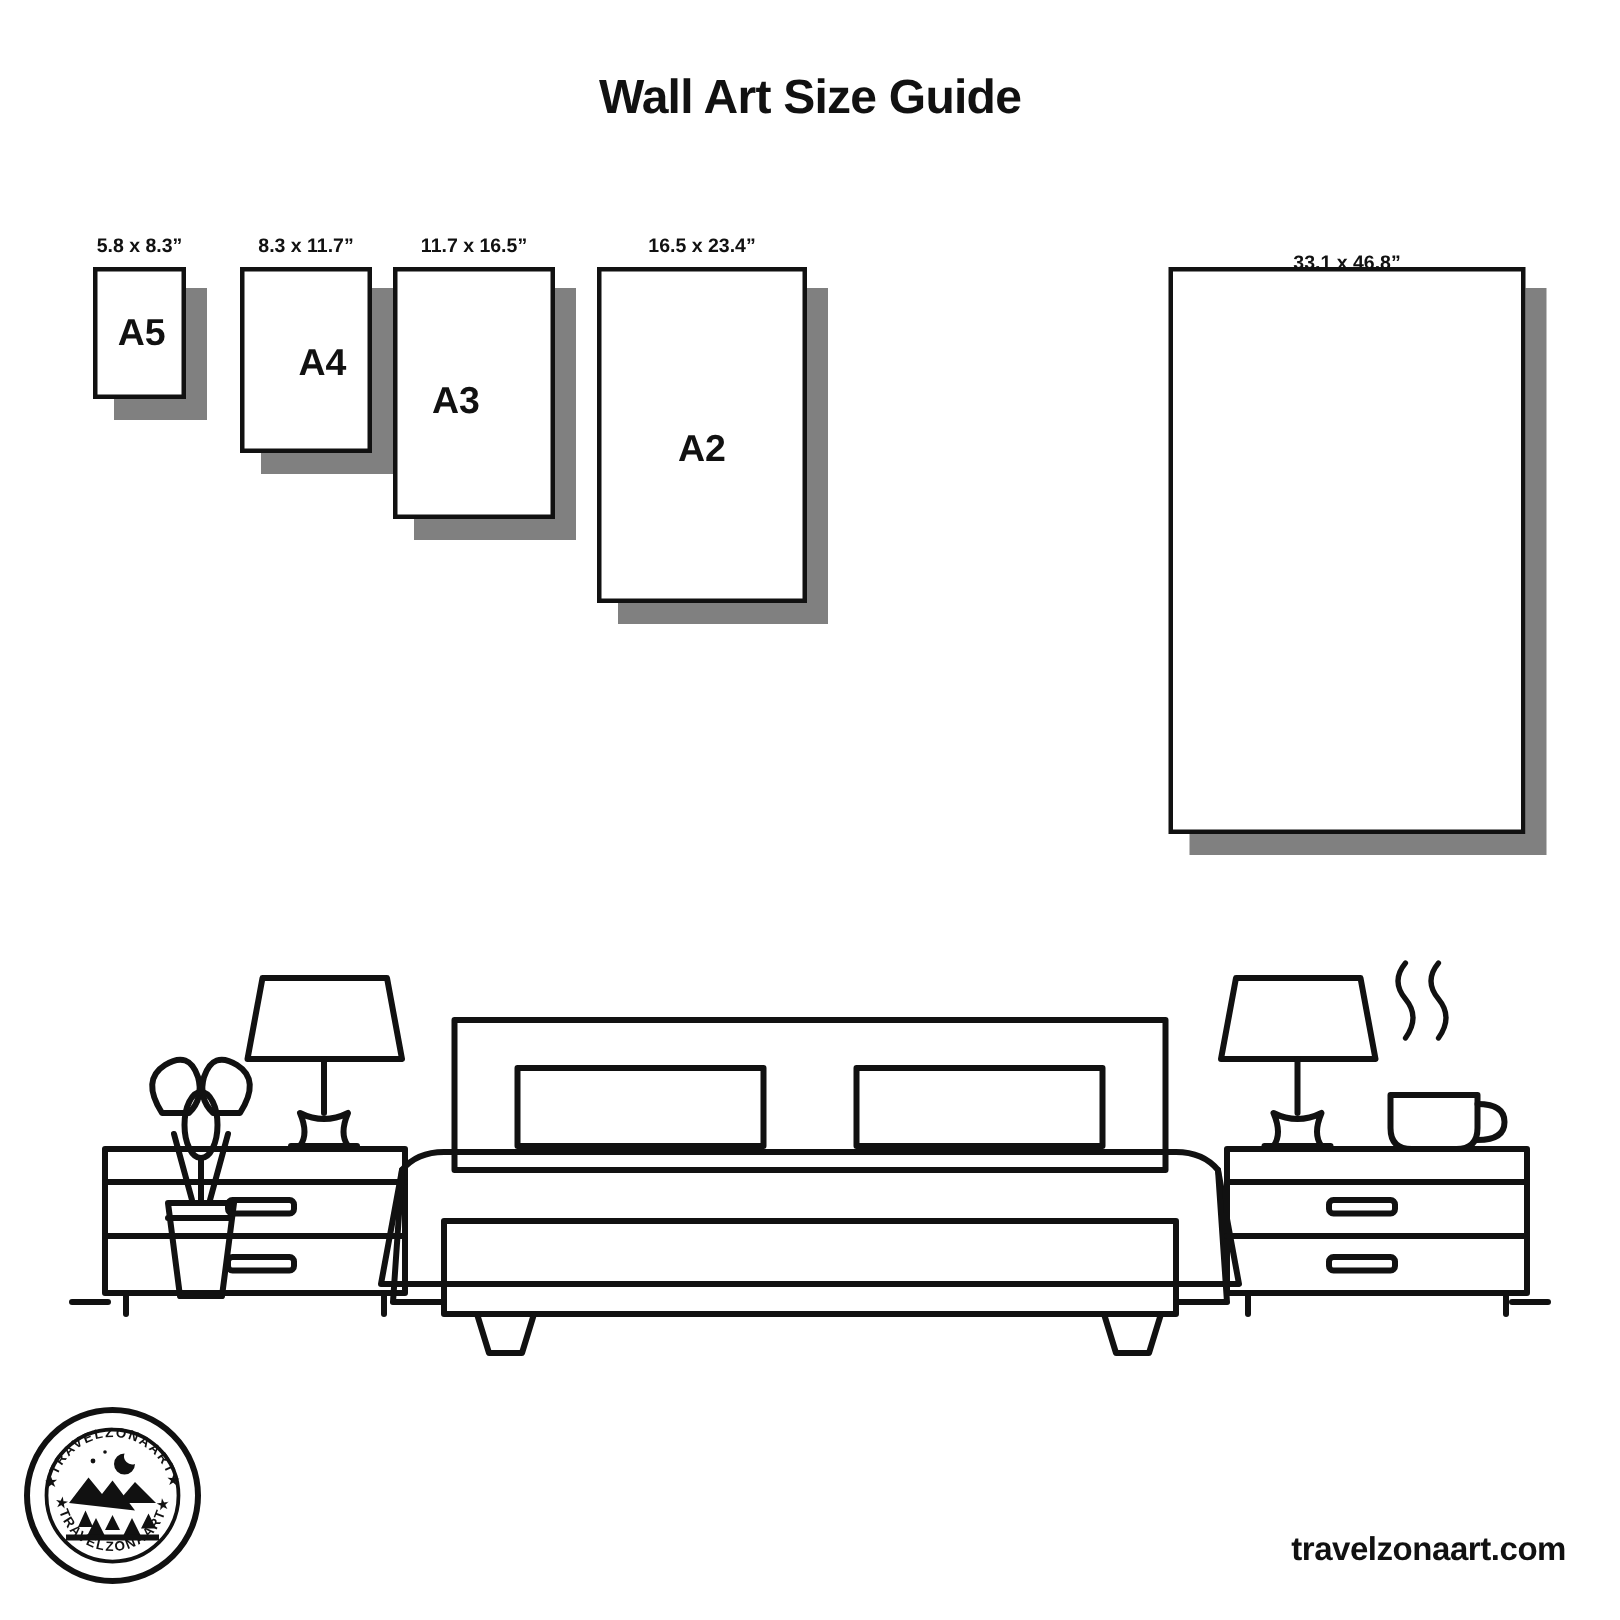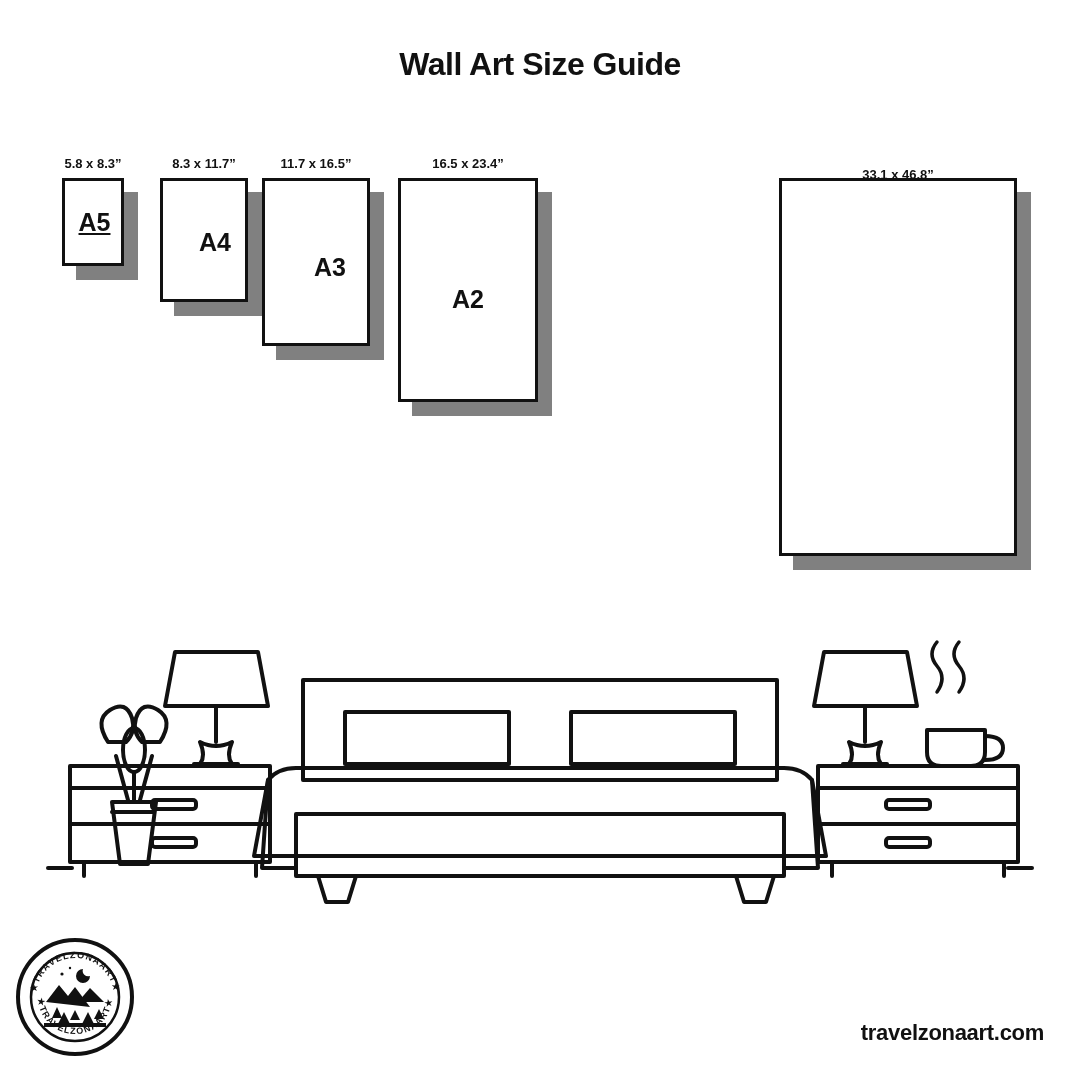--- a/index.html
+++ b/index.html
@@ -106,33 +106,33 @@
 </head>
 <body>
 
 <div id="page-title">Wall Art Size Guide</div>
 
 <div id="frames-area">
     <div class="frame-group" style="left: 62px; top: 156px; width: 76px; height: 124px;">
       <div class="frame-dims" style="top: 0px; width: 62px;">5.8 x 8.3”</div>
       <div class="frame-shadow" style="left: 14px; top: 36px; width: 62px; height: 88px;"></div>
       <div class="frame-box" style="left: 0px; top: 22px; width: 62px; height: 88px;"></div>
-      <div class="frame-label" style="top: 52px; width: 65px; text-decoration: underline;">A5</div>
+      <div class="frame-label" style="top: 52px; width: 65px;">A5</div>
     </div>
     <div class="frame-group" style="left: 160px; top: 156px; width: 102px; height: 160px;">
       <div class="frame-dims" style="top: 0px; width: 88px;">8.3 x 11.7”</div>
       <div class="frame-shadow" style="left: 14px; top: 36px; width: 88px; height: 124px;"></div>
       <div class="frame-box" style="left: 0px; top: 22px; width: 88px; height: 124px;"></div>
       <div class="frame-label" style="top: 72px; width: 110px;">A4</div>
     </div>
     <div class="frame-group" style="left: 262px; top: 156px; width: 122px; height: 204px; text-decoration: underline;">
       <div class="frame-dims" style="top: 0px; width: 108px;">11.7 x 16.5”</div>
       <div class="frame-shadow" style="left: 14px; top: 36px; width: 108px; height: 168px;"></div>
       <div class="frame-box" style="left: 0px; top: 22px; width: 108px; height: 168px;"></div>
-      <div class="frame-label" style="top: 97px; width: 84px; text-align: right;">A3</div>
+      <div class="frame-label" style="top: 97px; width: 84px;">A3</div>
     </div>
     <div class="frame-group" style="left: 398px; top: 156px; width: 142px; height: 260px;">
       <div class="frame-dims" style="top: 0px; width: 140px;">16.5 x 23.4”</div>
       <div class="frame-shadow" style="left: 14px; top: 36px; width: 140px; height: 224px;"></div>
       <div class="frame-box" style="left: 0px; top: 22px; width: 140px; height: 224px;"></div>
       <div class="frame-label" style="top: 129px; width: 140px;">A2</div>
     </div>
     <div class="frame-group" style="left: 779px; top: 156px; width: 252px; height: 414px;">
       <div class="frame-dims" style="top: 11px; width: 238px;">33.1 x 46.8”</div>
       <div class="frame-shadow" style="left: 14px; top: 36px; width: 238px; height: 378px;"></div>

